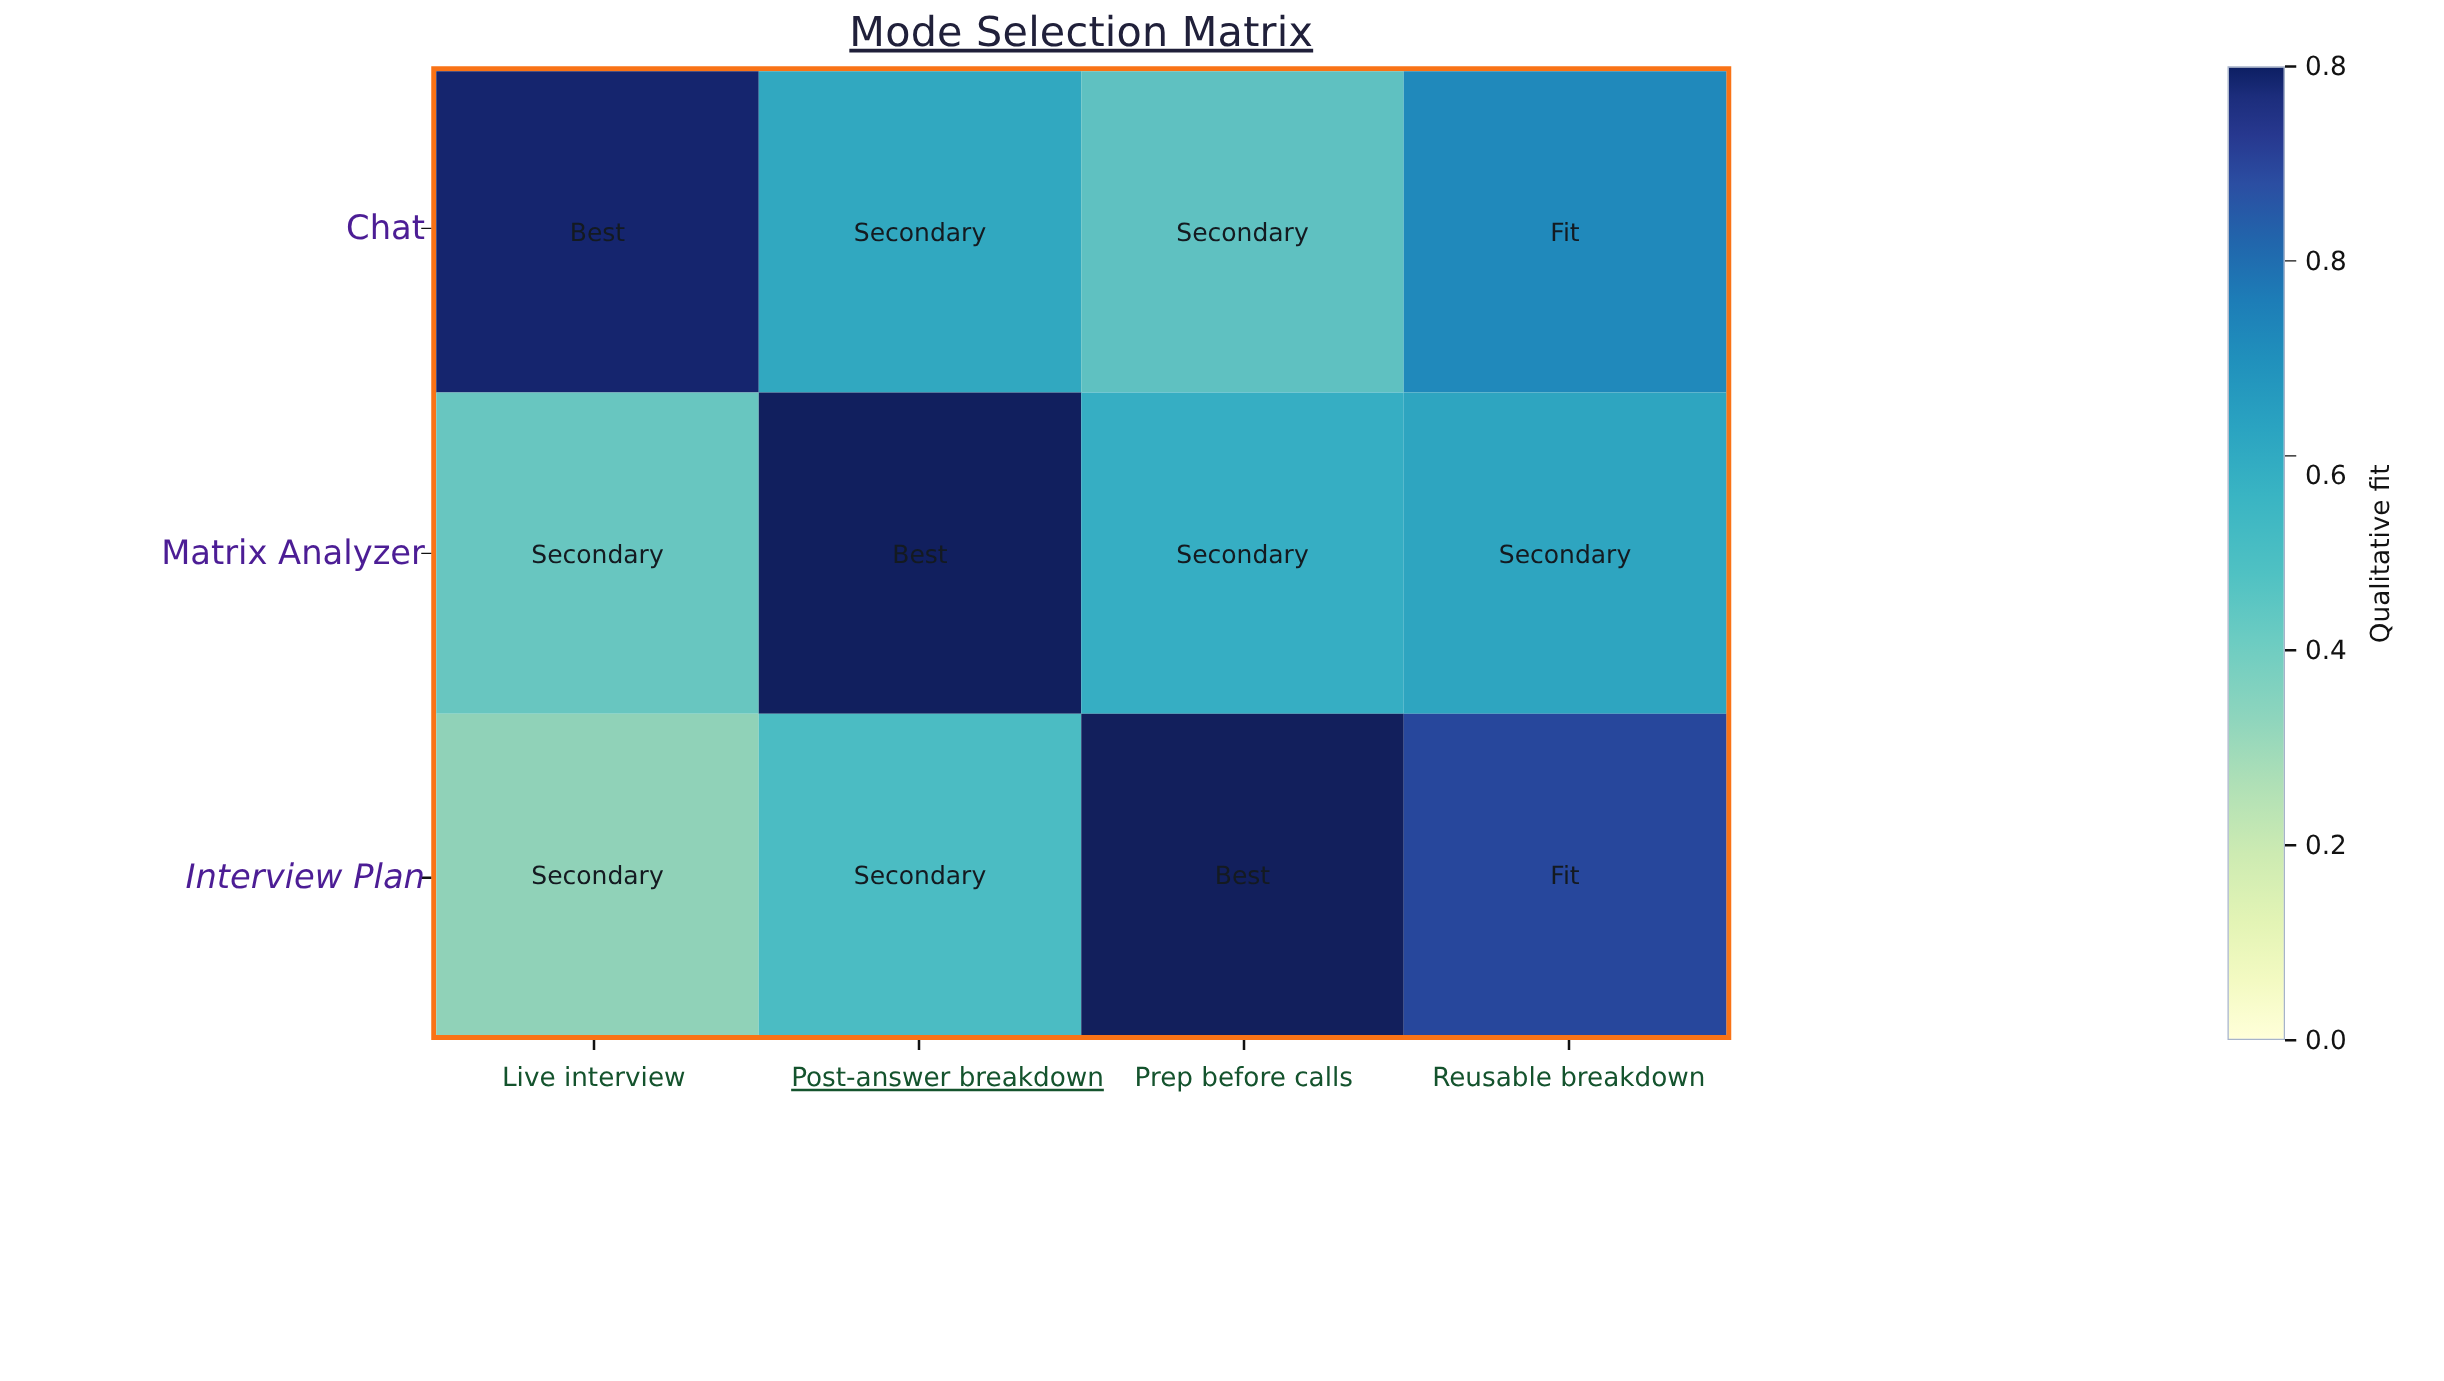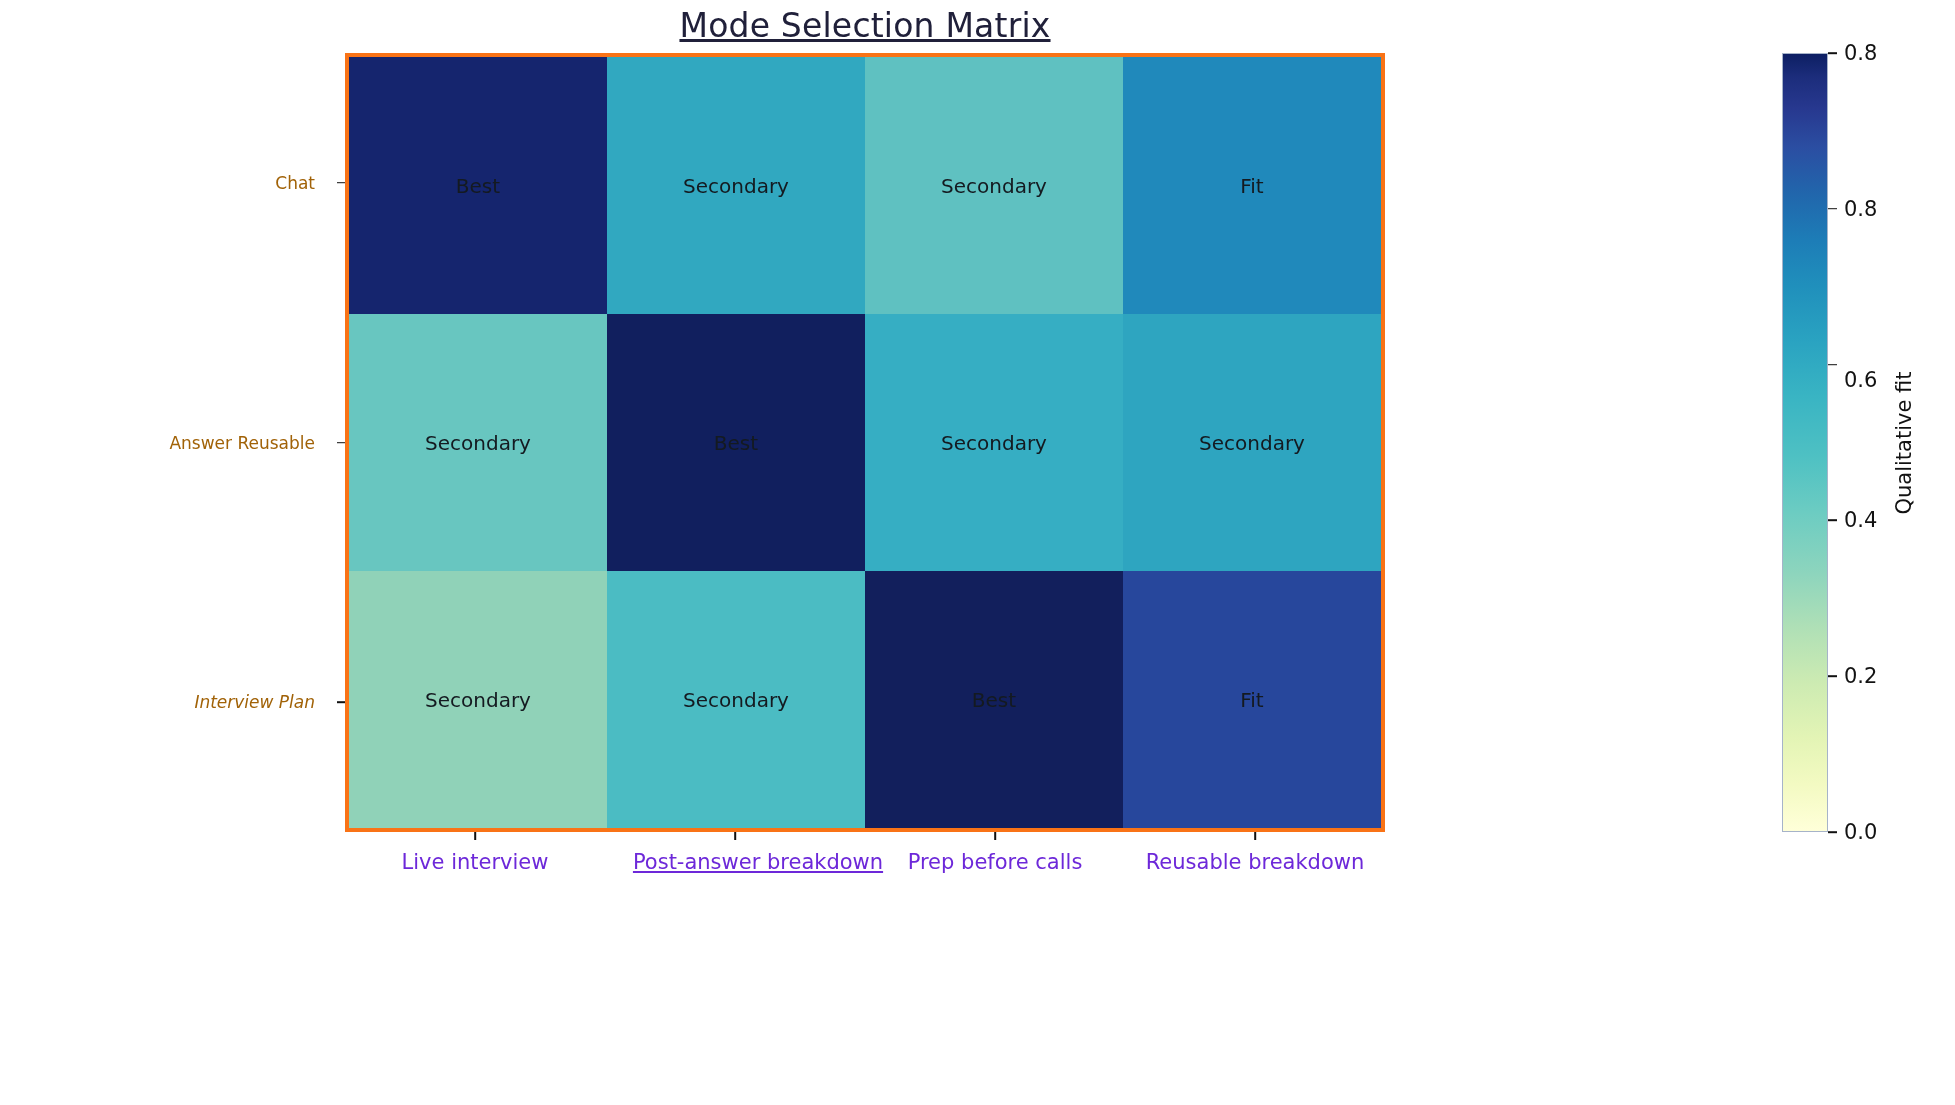--- a/index.html
+++ b/index.html
@@ -69,24 +69,24 @@
   
   #y-axis {
     position: absolute;
     left: 0px;
     top: 53px;
     width: 345px;
     height: 779px;
   }
   .ytick {
     position: absolute;
-    right: 30px;
-    transform: translateY(-50%);
-    font-size: 17px;
-    color: #a16207;
+    right: 5px;
+    transform: translateY(-50%);
+    font-size: 27px;
+    color: #4c1d95;
     white-space: nowrap;
     text-align: right;
   }
   .ytick-mark {
     position: absolute;
     right: 0px;
     width: 8px;
     height: 1.6px;
     background: #111111;
     transform: translateY(-50%);
@@ -98,21 +98,21 @@
     left: 345px;
     top: 832px;
     width: 1040px;
     height: 70px;
   }
   .xtick {
     position: absolute;
     top: 18px;
     transform: translateX(-50%);
     font-size: 21px;
-    color: #6d28d9;
+    color: #14532d;
     white-space: nowrap;
   }
   .xtick-mark {
     position: absolute;
     top: 0px;
     width: 1.6px;
     height: 8px;
     background: #111111;
     transform: translateX(-50%);
   }
@@ -224,21 +224,21 @@
         <div class="heat-cell" style="background: rgb(39, 71, 156);">
           <span class="heat-cell-label">Fit</span>
         </div>
       </div>
   </div>
 
   <div id="y-axis">
       <div class="ytick-mark" style="top: 129.833px;"></div>
       <div class="ytick" style="top: 129.833px;">Chat</div>
       <div class="ytick-mark" style="top: 389.5px;"></div>
-      <div class="ytick" style="top: 389.5px;">Answer Reusable</div>
+      <div class="ytick" style="top: 389.5px;">Matrix Analyzer</div>
       <div class="ytick-mark" style="top: 649.167px;"></div>
       <div class="ytick" style="top: 649.167px; font-style: italic;">Interview Plan</div>
     </div>
 
   <div id="x-axis">
       <div class="xtick-mark" style="left: 130px;"></div>
       <div class="xtick" style="left: 130px;">Live interview</div>
       <div class="xtick-mark" style="left: 390px;"></div>
       <div class="xtick" style="left: 413px; text-decoration: underline;">Post-answer breakdown</div>
       <div class="xtick-mark" style="left: 650px;"></div>

